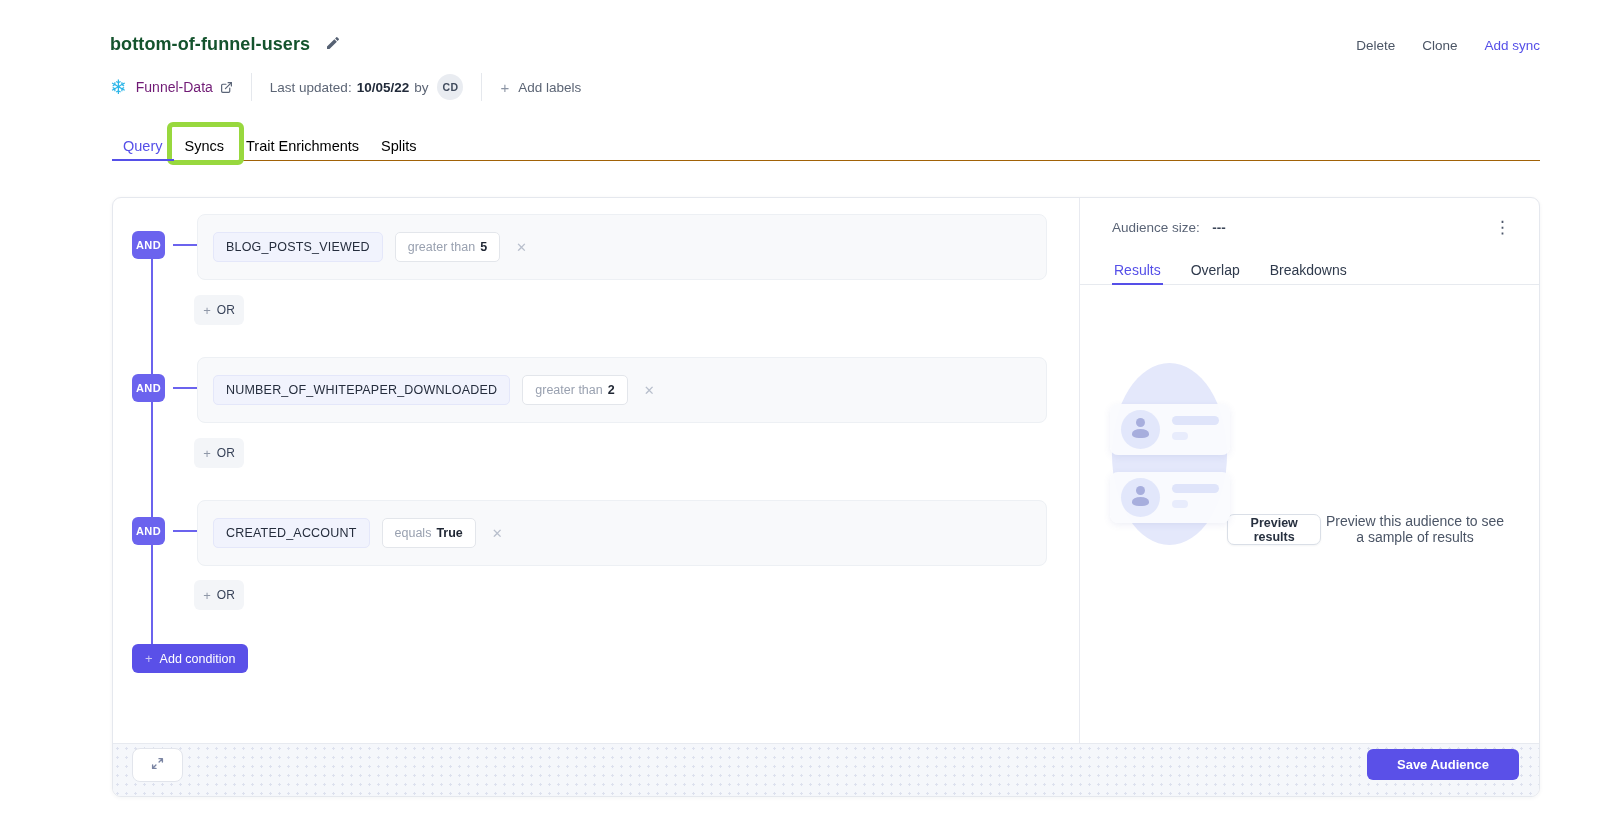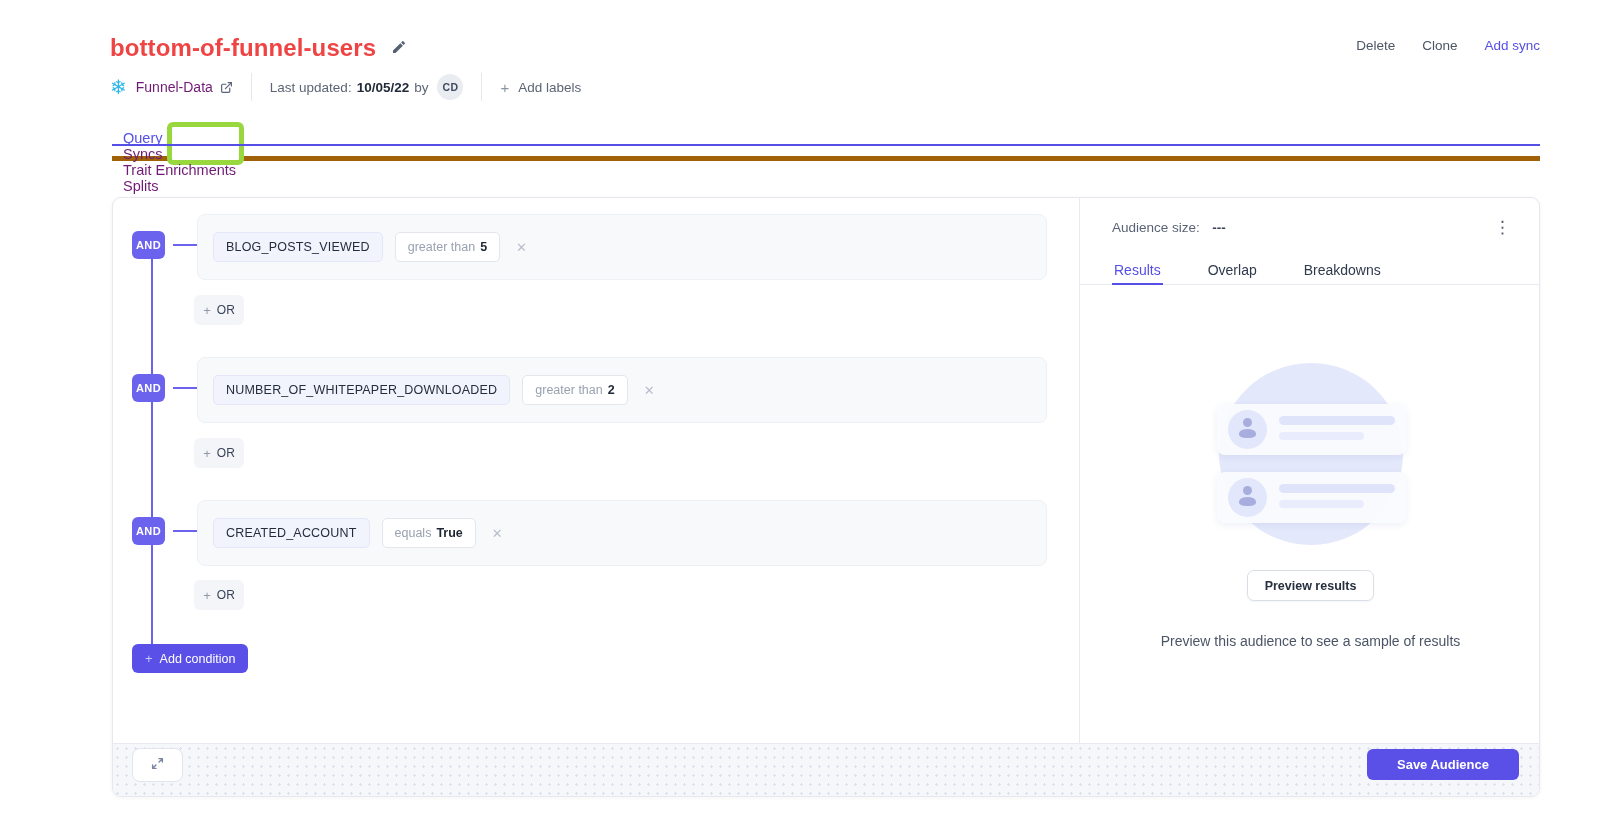--- a/index.html
+++ b/index.html
@@ -2,40 +2,40 @@
 <html style="--accent: #554fe8; --badge: #6b63ee; --button: #5a50e8; --highlight: #98d83e; --snowflake: #2bb5e8;"><head>
 <meta charset="utf-8">
 <style>
   * { margin:0; padding:0; box-sizing:border-box; }
   html,body { background:#fff; }
   body { font-family:"Liberation Sans", sans-serif; color:#1a2332; }
   #page { position:relative; width:1605px; height:832px; background:#fff; overflow:hidden; }
 
   
   .title-row { position:absolute; left:110px; top:34px; display:flex; align-items:center; gap:15px; }
-  .page-title { font-size:24px; font-weight:700; color:#ef4444; letter-spacing:.1px; }
+  .page-title { font-size:18px; font-weight:700; color:#14532d; letter-spacing:.1px; }
   .pencil-btn { border:none; background:transparent; cursor:pointer; display:flex; align-items:center; }
   .top-actions { position:absolute; top:38px; right:65px; display:flex; align-items:center; gap:27px; font-size:13.5px; }
   .top-actions .act { background:transparent; border:none; font-family:inherit; font-size:13.5px; color:#4b5565; cursor:pointer; }
   .top-actions .act.primary { color:var(--accent,#554fe8); }
 
   .meta-row { position:absolute; left:110px; top:72px; height:30px; display:flex; align-items:center; font-size:13.5px; color:#5c6575; }
   .snowflake { font-size:20px; color:var(--snowflake,#2bb5e8); line-height:1; margin-right:9px; }
   .source-name { font-size:14px; font-weight:500; color:#701a75; margin-right:7px; }
   .ext-icon svg { display:block; }
   .v-div { width:1px; height:28px; background:#e5e8ed; margin:0 18px; }
   .lu-date { color:#222b3a; font-weight:600; margin:0 5px; }
   .by { margin-right:9px; }
   .avatar { width:26px; height:26px; border-radius:50%; background:#e9ecf1; color:#3f4a5c; font-size:10.5px; font-weight:600; display:flex; align-items:center; justify-content:center; letter-spacing:.3px; }
   .add-labels { display:flex; align-items:center; gap:9px; background:transparent; border:none; font-family:inherit; font-size:13.5px; color:#5c6575; cursor:pointer; }
   .add-labels .plus { color:#8b94a4; font-size:15px; }
 
   
-  .tabs-row { position:absolute; left:112px; right:65px; top:130px; height:31px; display:flex; border-bottom:5px solid #a16207;flex-direction:column; }
-  .tab { position:relative; z-index:4; padding:0 11px; font-size:14.5px; color:#701a75; background:transparent; border:none; font-family:inherit; cursor:pointer; height:31px; display:flex; align-items:center; }
+  .tabs-row { position:absolute; left:112px; right:65px; top:130px; height:31px; display:flex; border-bottom:1px solid #a16207; }
+  .tab { position:relative; z-index:4; padding:0 11px; font-size:14.5px; color:#000000; background:transparent; border:none; font-family:inherit; cursor:pointer; height:31px; display:flex; align-items:center; }
   .tab.active { color:var(--accent,#554fe8); font-weight:500; box-shadow:inset 0 -2px 0 var(--accent,#554fe8); }
   .hl-box { position:absolute; left:167px; top:122px; width:77px; height:43px; border:5px solid var(--highlight,#98d83e); border-radius:6px; background:#fff; z-index:3; pointer-events:none; }
 
   
   .card { position:absolute; left:112px; top:197px; width:1428px; height:600px; background:#fff; border:1px solid #e5e8ee; border-radius:9px; box-shadow:0 1px 4px rgba(20,30,60,.05); overflow:hidden; }
 
   
   .qb { position:absolute; left:0; top:0; width:966px; height:545px; }
   .panel-vdiv { position:absolute; left:966px; top:0; height:545px; width:1px; background:#e8eaf0; }
 
@@ -62,25 +62,25 @@
 
   .add-cond { position:absolute; left:19px; top:446px; height:29px; padding:0 13px; background:var(--button,#5a50e8); border:none; border-radius:6px; color:#fff; font-family:inherit; font-size:12.5px; font-weight:500; display:flex; align-items:center; gap:7px; cursor:pointer; }
   .add-cond .plus { color:#c9c5f7; font-size:13px; }
 
   
   .results { position:absolute; left:967px; top:0; width:461px; height:545px; padding:0 32px; display:flex; flex-direction:column; }
   .rp-head { margin-top:14px; height:30px; display:flex; align-items:center; justify-content:space-between; }
   .aud-label { font-size:13.5px; color:#5a6476; }
   .aud-value { font-size:13.5px; color:#3b4557; font-weight:600; margin-left:8px; }
   .kebab { background:transparent; border:none; cursor:pointer; color:#4e586b; font-size:17px; line-height:1; padding:2px 6px; margin-right:-8px; }
-  .rp-tabs { margin:13px -32px 0; padding:0 32px; height:30px; display:flex; border-bottom:1px solid #e7eaef;gap:17px; }
+  .rp-tabs { margin:13px -32px 0; padding:0 32px; height:30px; display:flex; border-bottom:1px solid #e7eaef; }
   .rp-tab { padding:0 2px; margin-right:26px; font-size:14px; color:#2f3a4c; background:transparent; border:none; font-family:inherit; cursor:pointer; height:30px; display:flex; align-items:center; }
   .rp-tab.active { color:var(--accent,#554fe8); font-weight:500; box-shadow:inset 0 -2px 0 var(--accent,#554fe8); }
 
-  .empty { display:flex; flex-direction:column; align-items:center; }
+  .empty { display:flex; flex-direction:row; align-items:flex-end; }
   .ill { position:relative; margin-top:78px; width:184px; height:182px; }
   .ill-circle { position:absolute; inset:0; border-radius:50%; background:#e4e8fb; }
   .ill-card { position:absolute; left:-2px; right:-3px; height:51px; background:rgba(250,251,254,.95); border-radius:8px; box-shadow:0 2px 7px rgba(90,100,180,.10); }
   .ic1 { top:41px; } .ic2 { top:109px; }
   .ill-avatar { position:absolute; left:11px; top:6px; width:39px; height:39px; border-radius:50%; background:#e2e7fb; }
   .ill-avatar::before { content:""; position:absolute; left:15px; top:8px; width:9px; height:9px; border-radius:50%; background:#a7aedd; }
   .ill-avatar::after { content:""; position:absolute; left:11px; top:19px; width:17px; height:9px; border-radius:50% 50% 40% 40%; background:#a7aedd; }
   .ill-line { position:absolute; left:62px; height:9px; border-radius:5px; background:#dfe4fa; }
   .l1 { top:12px; right:11px; }
   .l2 { top:28px; right:42px; background:#e8ecfc; height:8px; }

